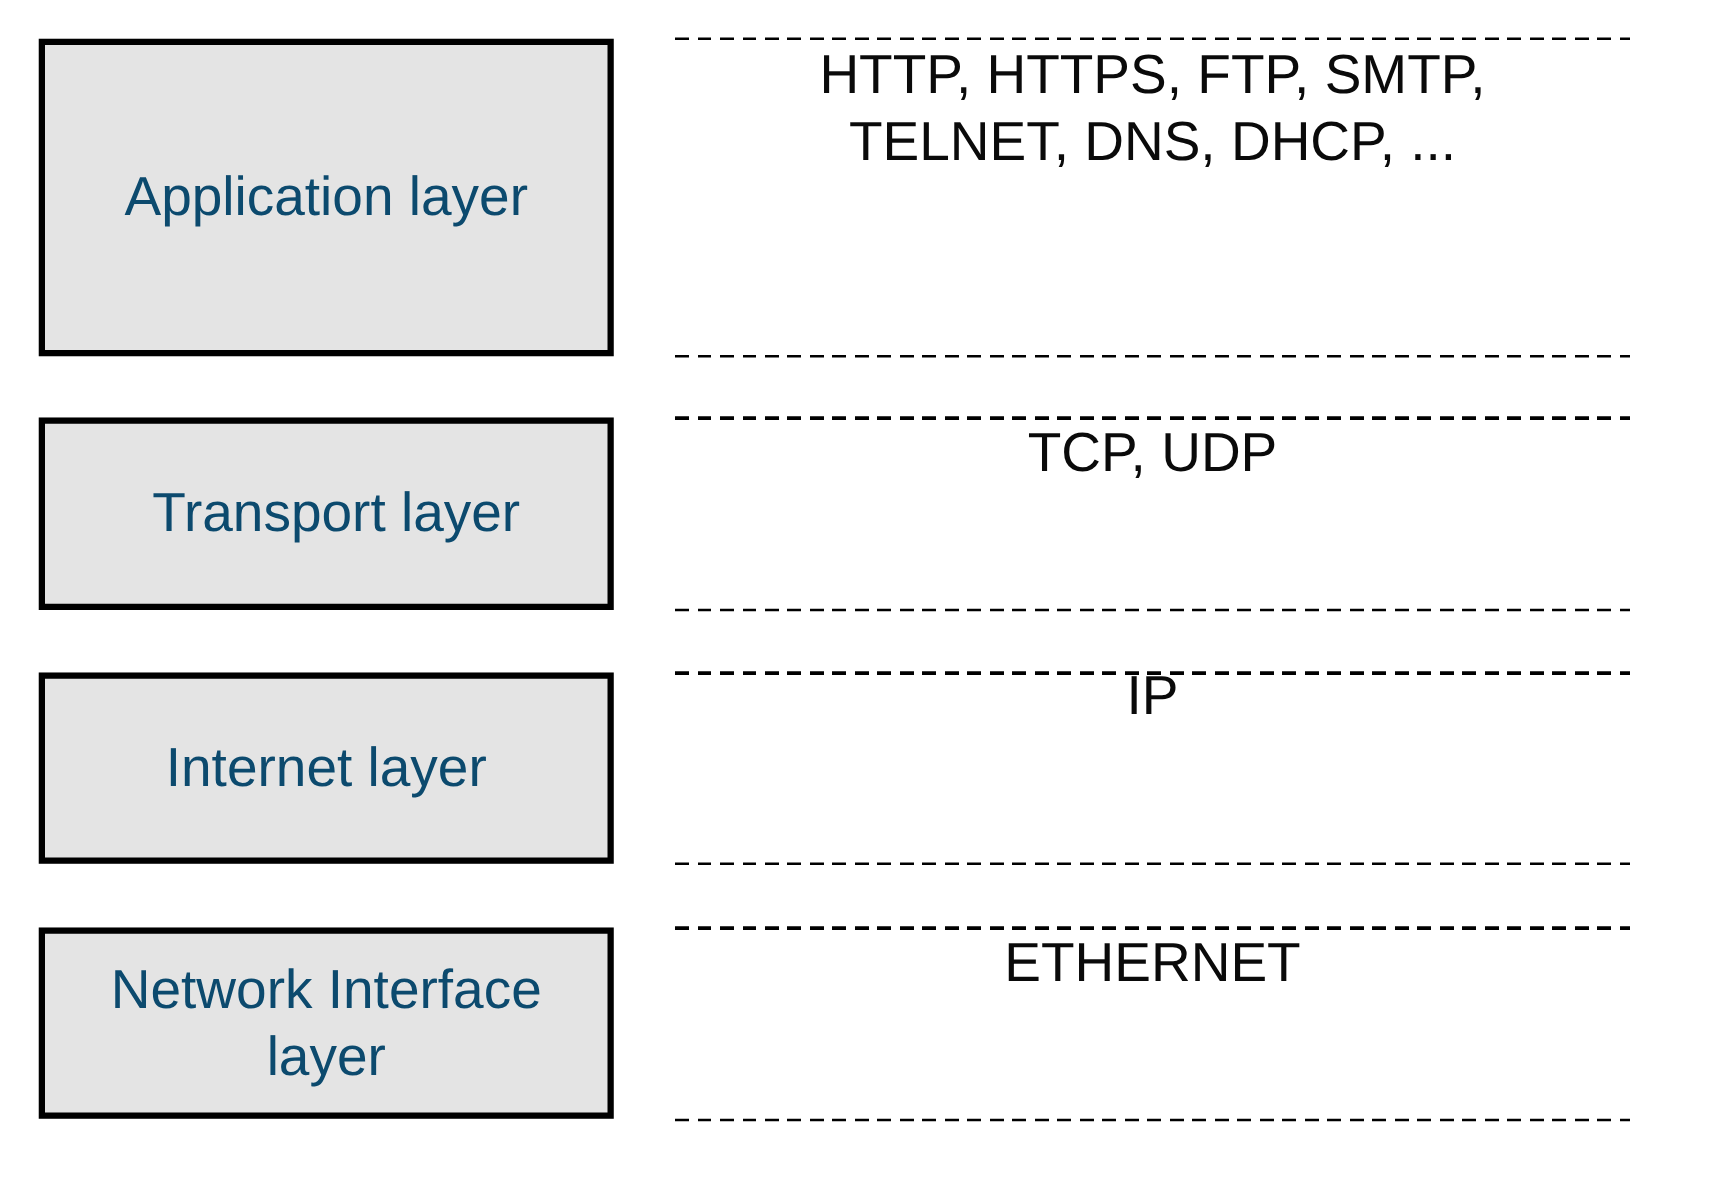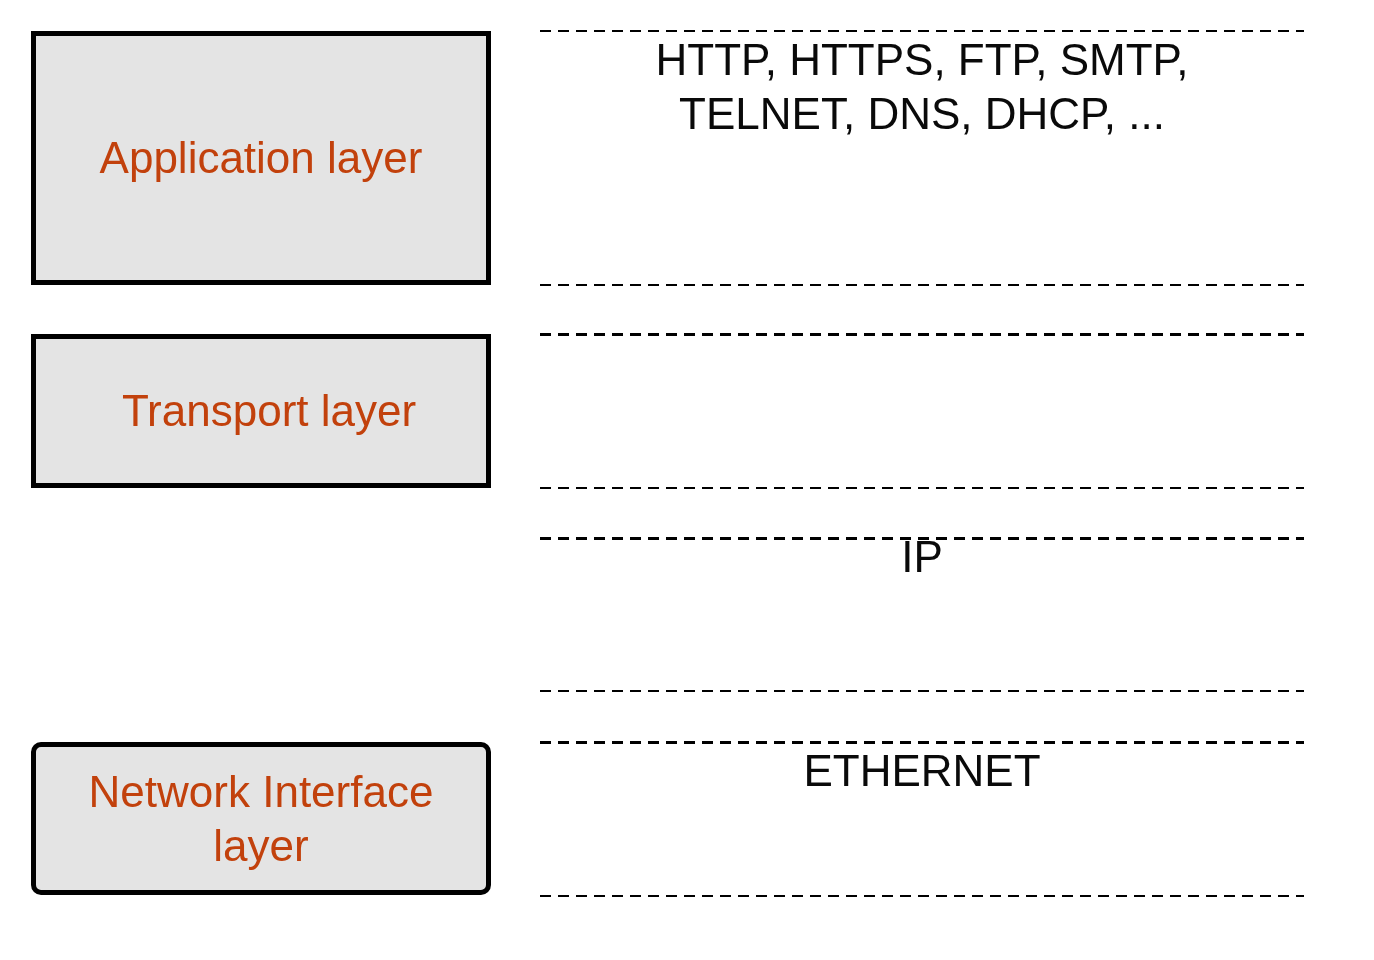--- a/index.html
+++ b/index.html
@@ -25,21 +25,21 @@
     box-sizing: border-box;
     background: #e4e4e4;
     border: 5px solid #000000;
     display: flex;
     align-items: center;
     justify-content: center;
   }
   .layer-box-label {
     font-size: 44px;
     line-height: 54px;
-    color: #c2410c;
+    color: #0c4a6e;
     text-align: center;
     white-space: pre-line;
     letter-spacing: 0px;
   }
 
   
   .proto-band {
     position: absolute;
     box-sizing: border-box;
     left: 540px;
@@ -79,22 +79,25 @@
 <div id="canvas">
 
   <div class="layer-box" style="left:31px; top:31px; width:460px; height:254px;">
     <span class="layer-box-label">Application layer</span>
   </div>
 
   <div class="layer-box" style="left:31px; top:334px; width:460px; height:154px;padding-left:16px;">
     <span class="layer-box-label">Transport layer</span>
   </div>
 
+  <div class="layer-box" style="left:31px; top:538px; width:460px; height:153px;">
+    <span class="layer-box-label">Internet layer</span>
+  </div>
 
-  <div class="layer-box" style="left:31px; top:742px; width:460px; height:153px;border-radius:10px;">
+  <div class="layer-box" style="left:31px; top:742px; width:460px; height:153px;">
     <span class="layer-box-label">Network Interface
 layer</span>
   </div>
 
   <div class="dash-rule thin" style="top:30px;"></div>
   <div class="dash-rule thin" style="top:284px;"></div>
 
   <div class="dash-rule" style="top:333px;"></div>
   <div class="dash-rule thin" style="top:487px;"></div>
 
@@ -102,20 +105,23 @@
   <div class="dash-rule thin" style="top:690px;"></div>
 
   <div class="dash-rule" style="top:741px;"></div>
   <div class="dash-rule thin" style="top:895px;"></div>
 
   <div class="proto-band" style="top:33px; height:251px;">
     <span class="proto-label">HTTP, HTTPS, FTP, SMTP,
 TELNET, DNS, DHCP, ...</span>
   </div>
 
+  <div class="proto-band" style="top:336px; height:151px;">
+    <span class="proto-label">TCP, UDP</span>
+  </div>
 
   <div class="proto-band" style="top:530px; height:150px;">
     <span class="proto-label">IP</span>
   </div>
 
   <div class="proto-band" style="top:744px; height:151px;">
     <span class="proto-label">ETHERNET</span>
   </div>
 
 </div>

